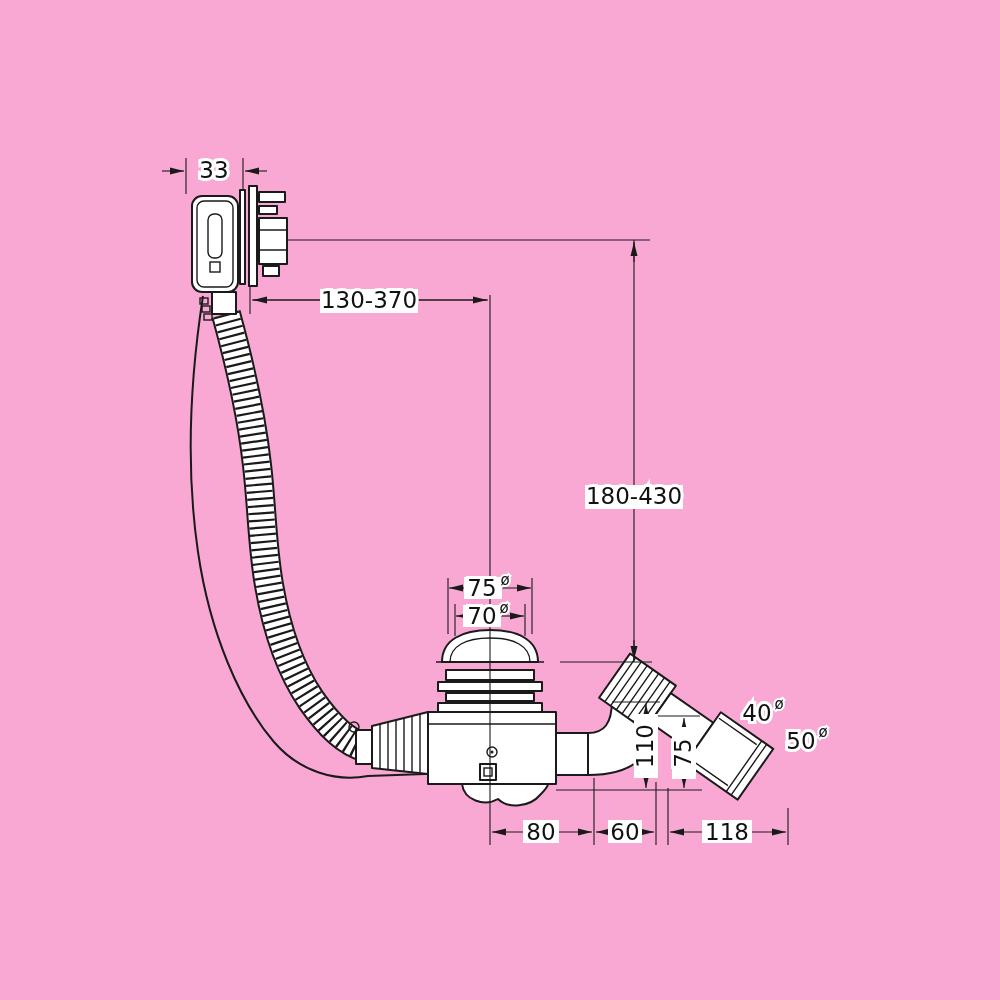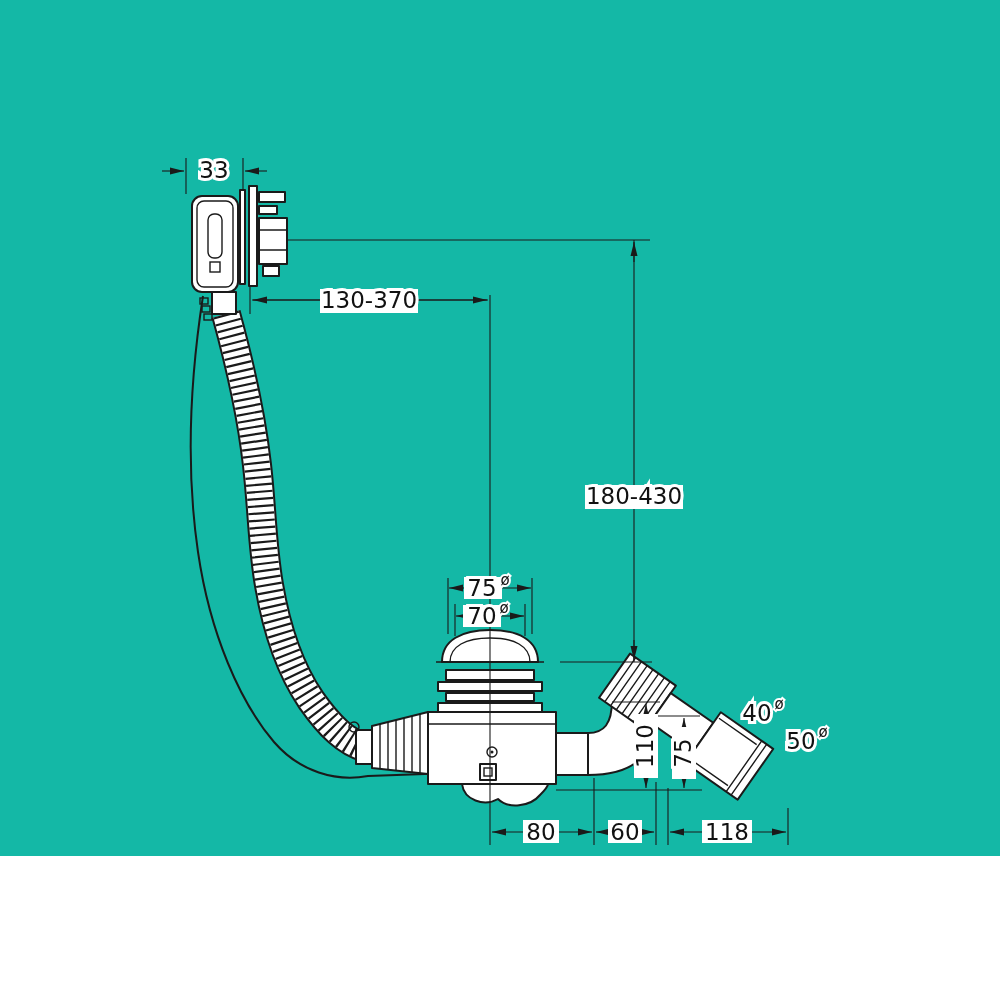--- a/index.html
+++ b/index.html
@@ -1,16 +1,16 @@
 <!DOCTYPE html>
 <html><head>
 <meta charset="utf-8">
 <style>
   html,body { margin:0; padding:0; background:#ffffff; }
-  .canvas { position:relative; width:1000px; height:856px; background:#14b8a6; overflow:hidden; }
+  .canvas { position:relative; width:1000px; height:1000px; background:#f9a8d4; overflow:hidden; }
   svg { display:block; }
   .outline { fill:#ffffff; stroke:#1a1a1a; stroke-width:2; stroke-linejoin:round; }
   .thin    { fill:none; stroke:#1a1a1a; stroke-width:1.4; }
   .hair    { fill:none; stroke:#1a1a1a; stroke-width:1.1; }
   .dimline { fill:none; stroke:#1a1a1a; stroke-width:1.1; }
   .hose-outer { fill:none; stroke:#1a1a1a; stroke-width:30; }
   .hose-core  { fill:none; stroke:#ffffff; stroke-width:26; }
   .hose-ribs  { fill:none; stroke:#1a1a1a; stroke-width:26; stroke-dasharray:2.2 5; }
   .cable { fill:none; stroke:#1a1a1a; stroke-width:2; }
   text { font-family:"DejaVu Sans","Liberation Sans",sans-serif; fill:#111111; }

